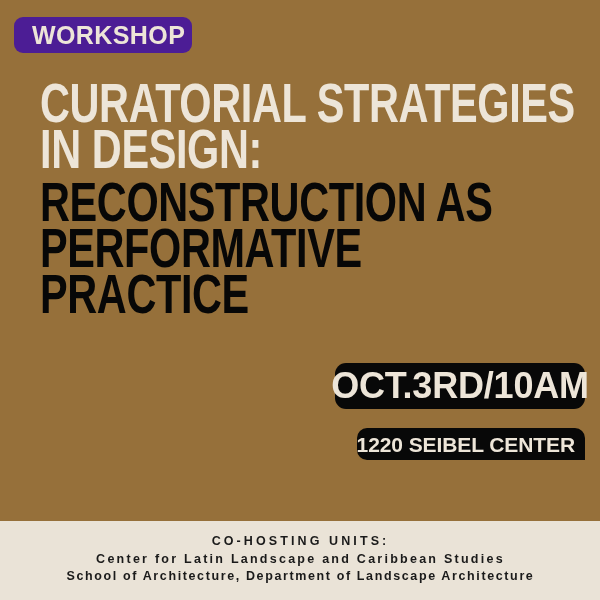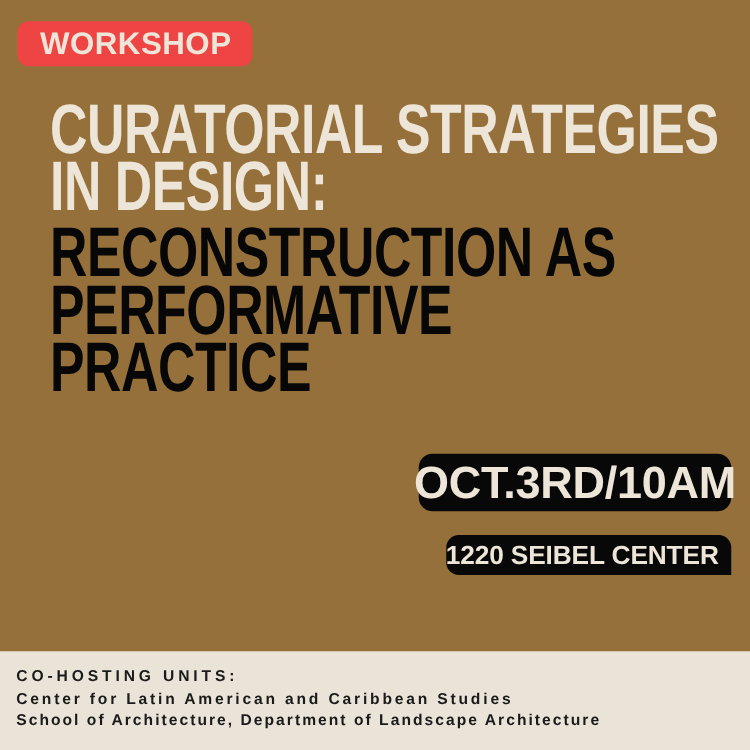--- a/index.html
+++ b/index.html
@@ -17,22 +17,22 @@
     font-family: "Liberation Sans", sans-serif;
     -webkit-font-smoothing: antialiased;
   }
 
   
   .workshop-badge {
     position: absolute;
     left: 14px;
     top: 17px;
     height: 36px;
-    padding: 0 17px 0 18px;
-    background: #ef4444;
+    padding: 0 7px 0 18px;
+    background: #4c1d95;
     border-radius: 9px;
     display: flex;
     align-items: center;
     justify-content: flex-start;
   }
   .workshop-badge-label {
     color: #EDE5D8;
     font-size: 25px;
     font-weight: 700;
     letter-spacing: 0.4px;
@@ -129,20 +129,21 @@
   
   .footer {
     position: absolute;
     left: 0;
     right: 0;
     top: 521px;
     bottom: 0;
     background: #EAE3D7;
     padding: 12px 12px 0 13px;
     box-sizing: border-box;
+    text-align: center;
   }
   .footer-line {
     display: block;
     color: #1A1A1A;
     font-size: 12.5px;
     font-weight: 700;
     letter-spacing: 2.6px;
     line-height: 17.5px;
     white-space: nowrap;
   }
@@ -172,17 +173,17 @@
   </div>
 
   <div class="venue-badge">
     <div class="venue-row venue-row-top">
       <span class="venue-label">1220 SEIBEL CENTER</span>
     </div>
   </div>
 
   <div class="footer">
     <span class="footer-line heading">CO-HOSTING UNITS:</span>
-    <span class="footer-line wide-3">Center for Latin American and Caribbean Studies</span>
+    <span class="footer-line wide-3">Center for Latin Landscape and Caribbean Studies</span>
     <span class="footer-line wide-4">School of Architecture, Department of Landscape Architecture</span>
   </div>
 
 </div>
 
 </body></html>

